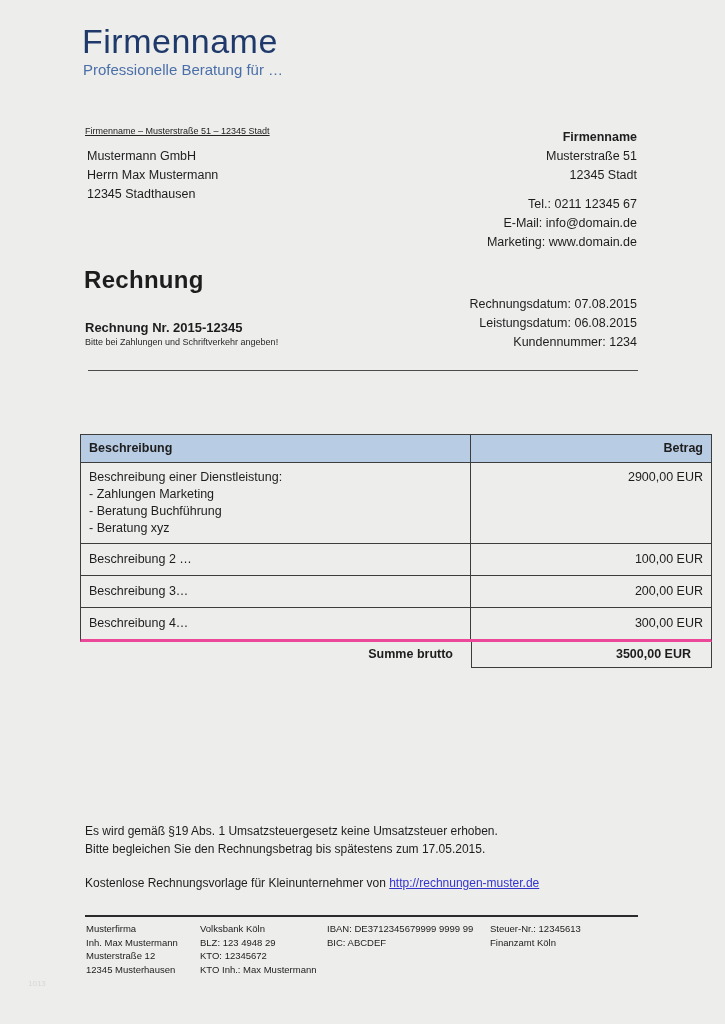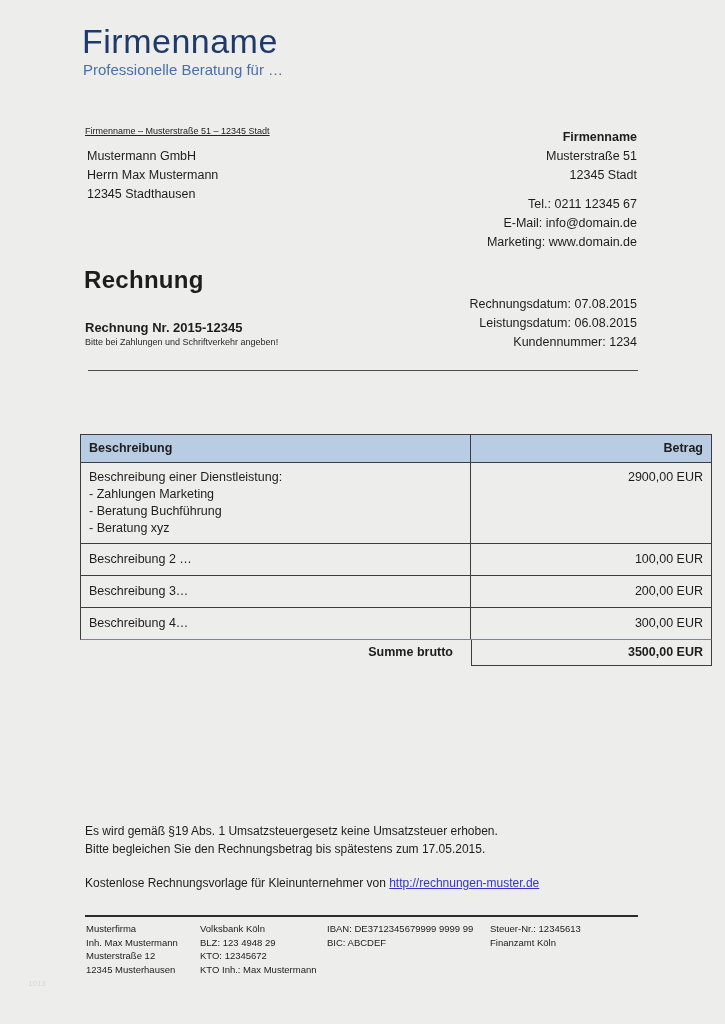--- a/index.html
+++ b/index.html
@@ -28,29 +28,29 @@
   .invoice-title { left:84px; top:266px; font-size:24px; font-weight:bold; letter-spacing:0.3px; }
   .invoice-meta { right:88px; top:261px; font-size:12.5px; line-height:19px; text-align:right;margin-top:34px; }
   .invoice-number { left:85px; top:320px; font-size:13px; font-weight:bold; }
   .invoice-number-note { left:85px; top:337px; font-size:9px; color:#2a2a2a; }
 
   .rule-top { left:88px; top:370px; width:550px; height:0; border-top:1px solid #4c4c4c; }
 
   
   .tbl { left:80px; top:390px; width:632px; font-size:12.5px;margin-top:44px; }
   .trow { display:flex; border:1px solid #3d3d3d; border-bottom:none; box-sizing:border-box; }
-  .trow.last { border-bottom:1px solid #ec4899; }
+  .trow.last { border-bottom:3px solid #ec4899; }
   .thead { background:#b8cce4; font-weight:bold; }
   .cell-desc { width:390px; box-sizing:border-box; border-right:1px solid #3d3d3d; padding:5px 8px; line-height:17px; }
   .cell-amt { flex:1; text-align:right; padding:5px 8px; line-height:17px; }
   .row-item .cell-desc, .row-item .cell-amt { padding-top:7px; padding-bottom:7px; }
   .row-multiline .cell-desc, .row-multiline .cell-amt { padding-top:6px; padding-bottom:6px; }
   .sum-row { display:flex; }
   .sum-label { width:391px; box-sizing:border-box; text-align:right; font-weight:bold; padding:4px 18px 4px 8px; line-height:17px; }
-  .sum-cell { flex:1; box-sizing:border-box; border:1px solid #3d3d3d; border-top:none; text-align:right; font-weight:bold; padding:4px 8px; line-height:17px; }
+  .sum-cell { flex:1; box-sizing:border-box; border:1px solid #3d3d3d; border-top:none; text-align:right; font-weight:bold; padding:4px 20px; line-height:17px; }
 
   
   .notes { left:85px; top:822px; font-size:12px; line-height:18px; }
   .notes .gap { height:16px; }
   .link { color:#3434cc; text-decoration:underline; cursor:pointer; }
 
   
   .rule-bottom { left:85px; top:915px; width:553px; height:0; border-top:2px solid #2b2b2b; }
   .fcol { top:922px; font-size:9.5px; line-height:13.5px; color:#222; }
   .fcol1 { left:86px; }

